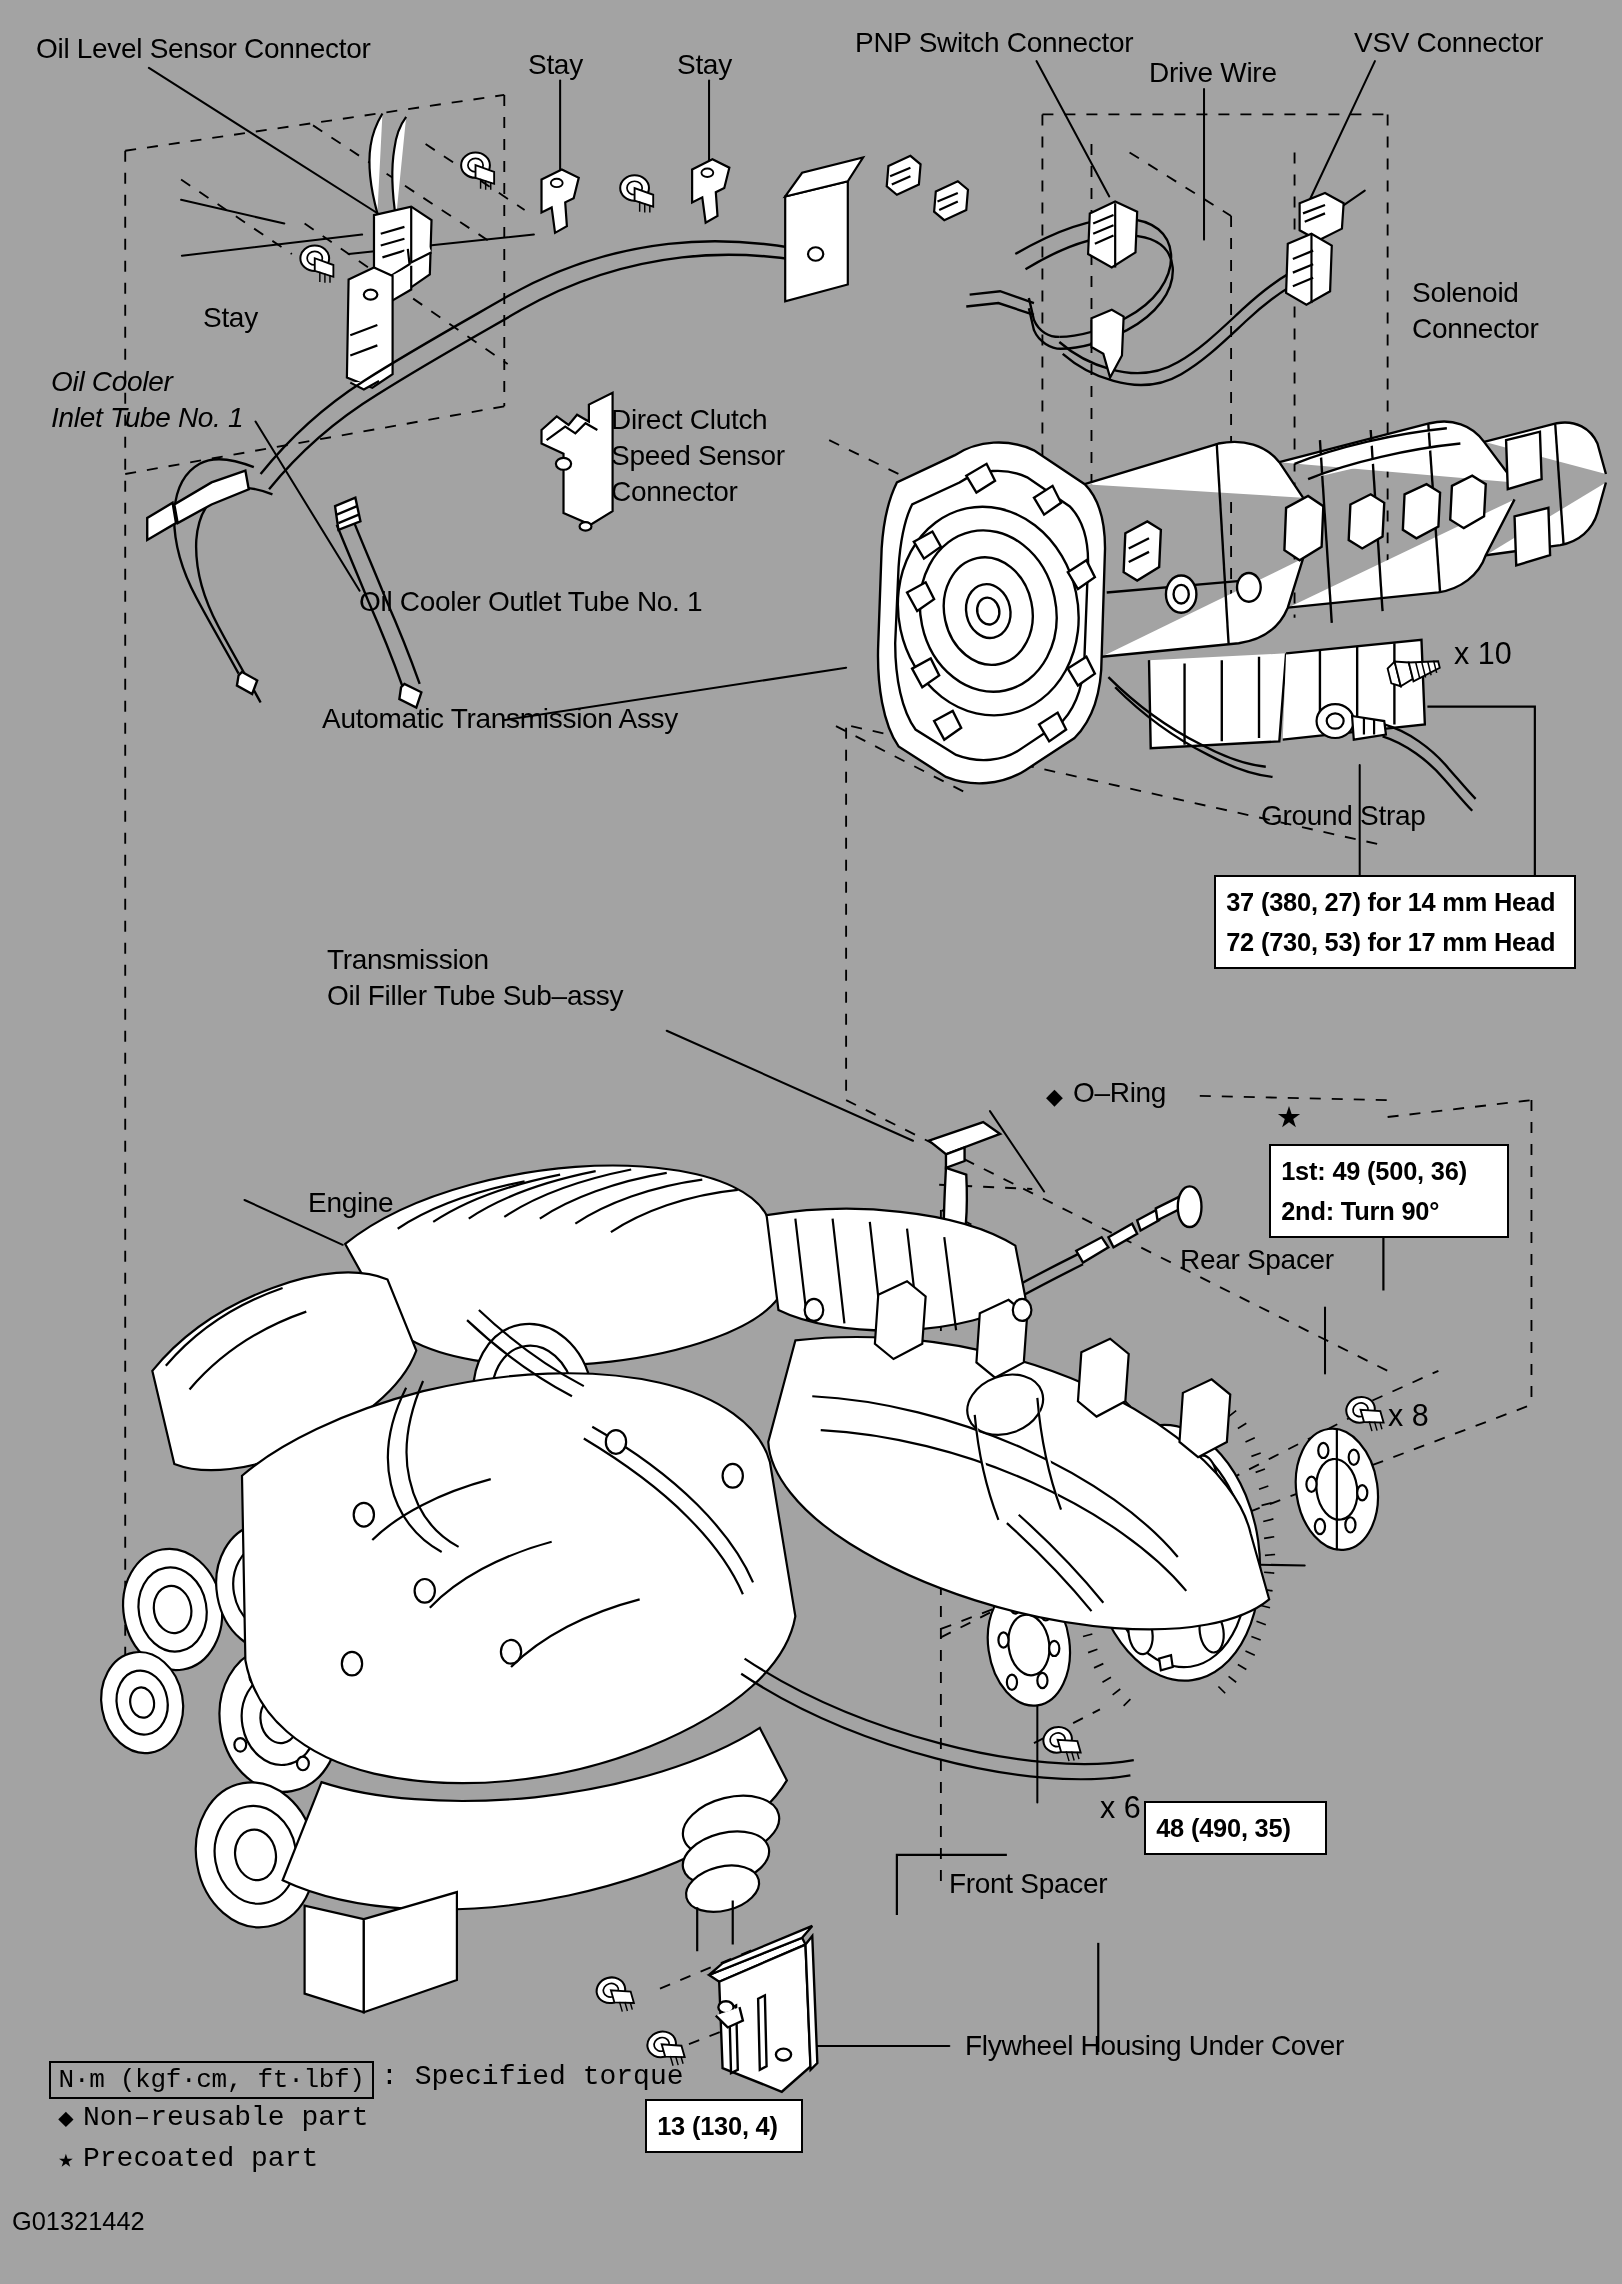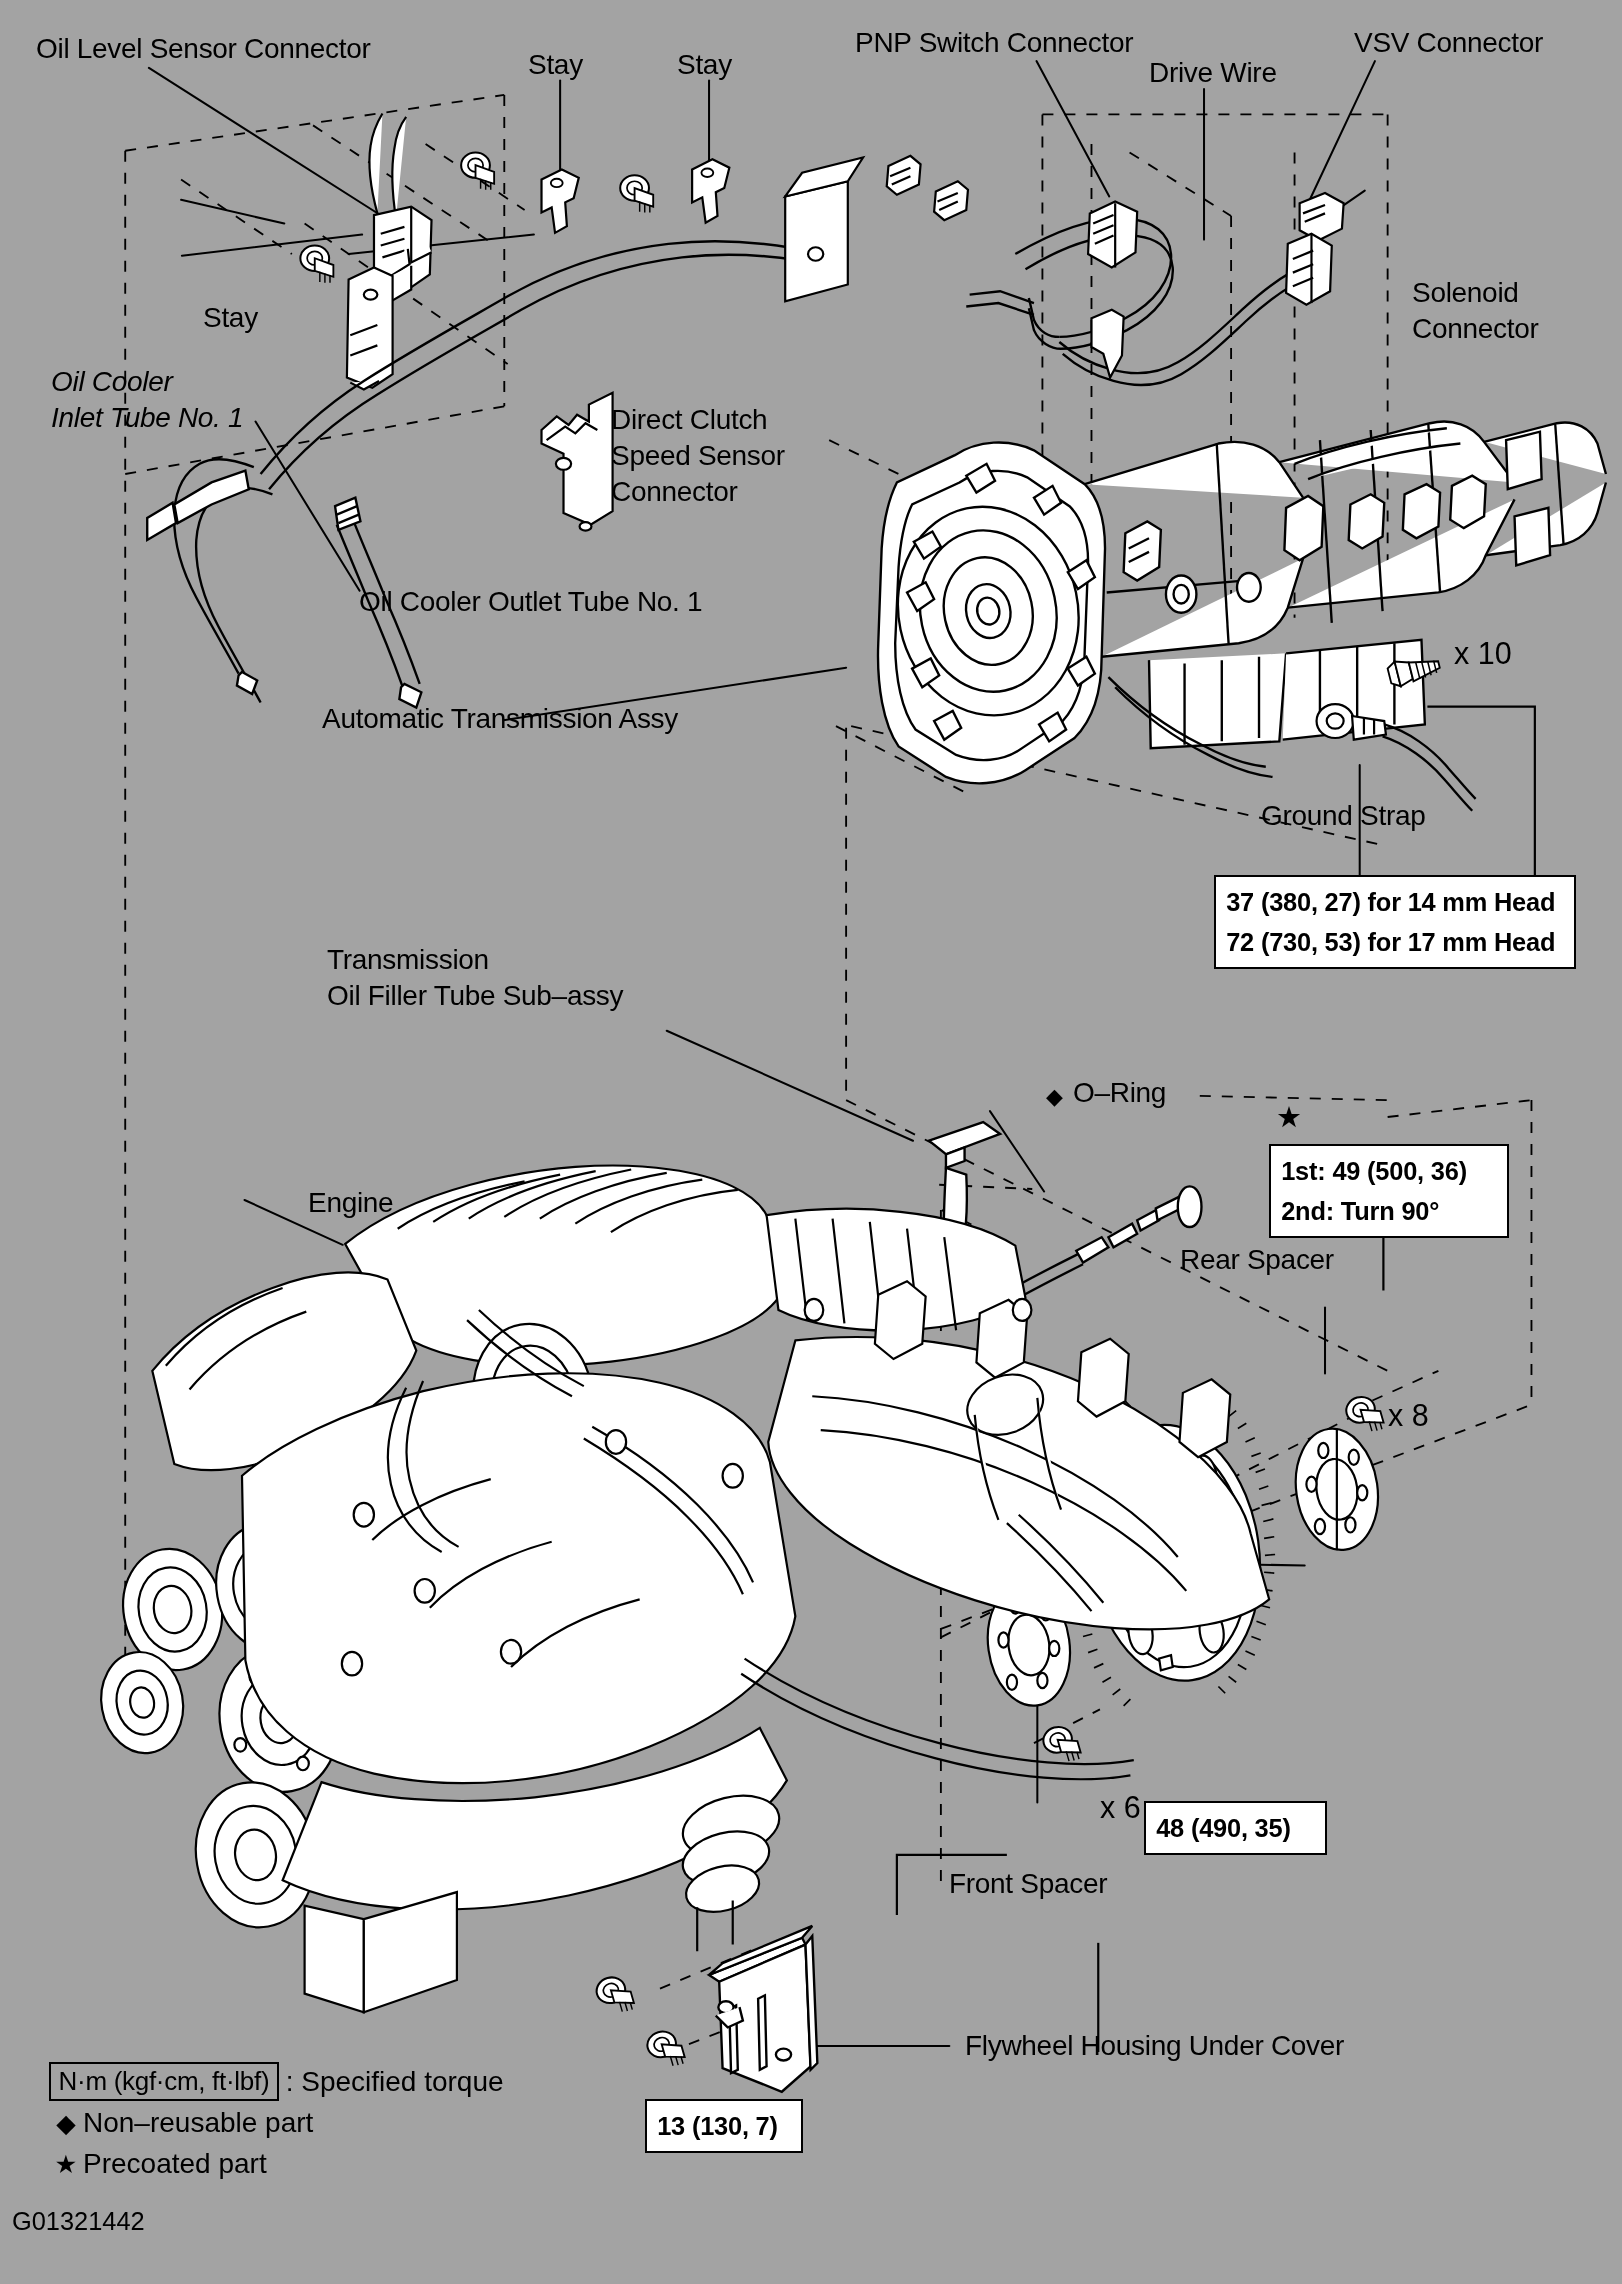--- a/index.html
+++ b/index.html
@@ -50,22 +50,23 @@
     letter-spacing: -0.2px;
   }
   .legend {
     position: absolute;
     left: 49px;
     top: 2061px;
     font-size: 28px;
   }
   .legend-row {
     display: flex;
-    align-items: center;
+    align-items: flex-start;
     height: 41px;
+    font-family: Liberation Mono, monospace;
   }
   .legend-box {
     border: 2.5px solid #000;
     padding: 1.7px 7.6px 2.5px 7.6px;
     font-size: 26px;
     letter-spacing: -0.3px;
     margin-right: 6.8px;
   }
   .legend-sym {
     display: inline-block;
@@ -659,21 +660,21 @@
 
 
   <div class="xqty" style="left:1100px; top:1747px;margin-top:43px;">x 6</div>
 
   <div class="torque-box" style="left:1144px; top:1801px; width:159px;">48 (490, 35)</div>
 
   <div class="lbl" style="left:949px; top:1866px;">Front Spacer</div>
 
   <div class="lbl" style="left:965px; top:2028px;">Flywheel Housing Under Cover</div>
 
-  <div class="torque-box" style="left:645px; top:2099px; width:134px;">13 (130, 7)</div>
+  <div class="torque-box" style="left:645px; top:2099px; width:134px;">13 (130, 4)</div>
 
   <div class="legend">
     <div class="legend-row">
       <span class="legend-box">N·m (kgf·cm, ft·lbf)</span>
       <span>: Specified torque</span>
     </div>
     <div class="legend-row">
       <span class="legend-sym">◆</span>
       <span>Non–reusable part</span>
     </div>

